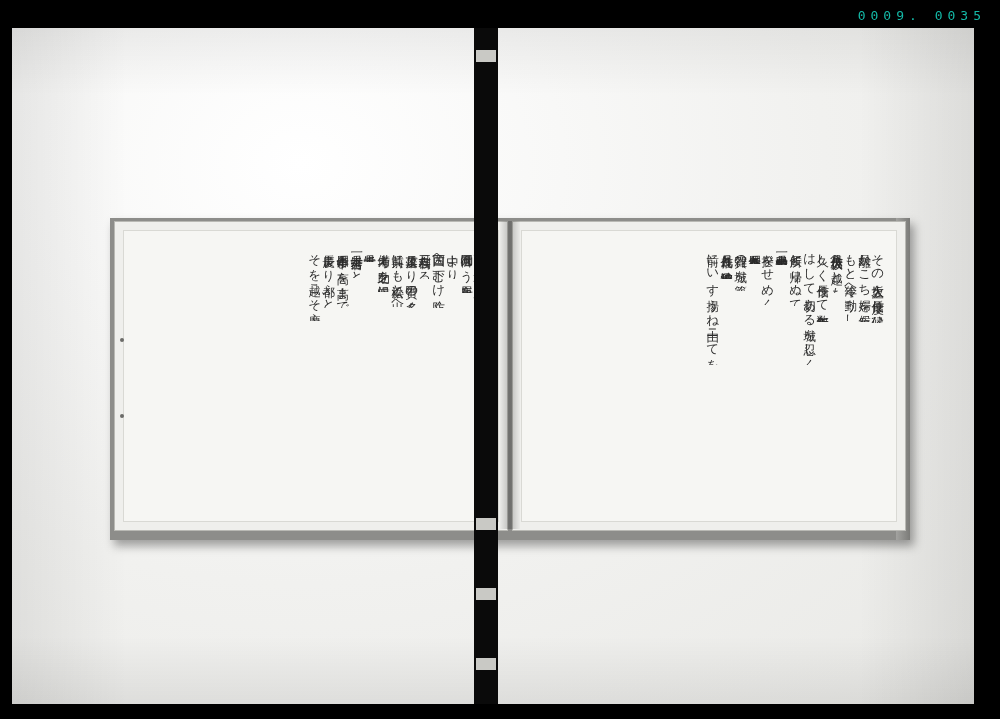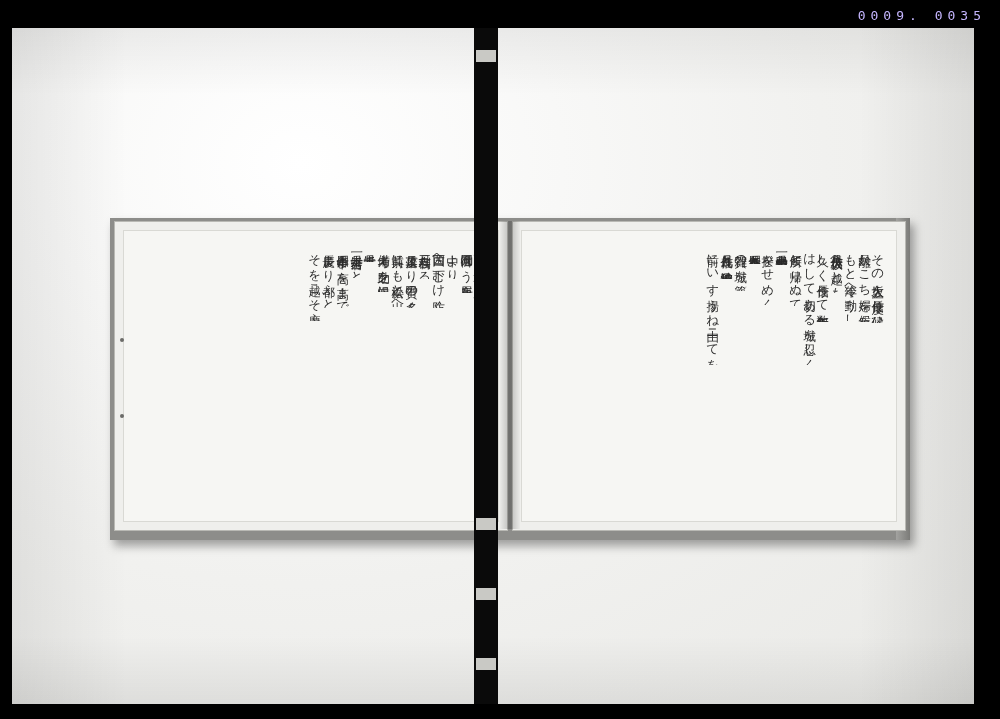--- a/index.html
+++ b/index.html
@@ -19,21 +19,21 @@
     width: 1000px;
     height: 719px;
     background: #000000;
   }
 
   
   .film-code {
     position: absolute;
     top: 8px;
     right: 14px;
-    color: #c4b5fd;
+    color: #14b8a6;
     font-family: "DejaVu Sans Mono", monospace;
     font-size: 13px;
     letter-spacing: 5px;
     white-space: pre;
   }
 
   
   .sheet {
     position: absolute;
     left: 12px;

